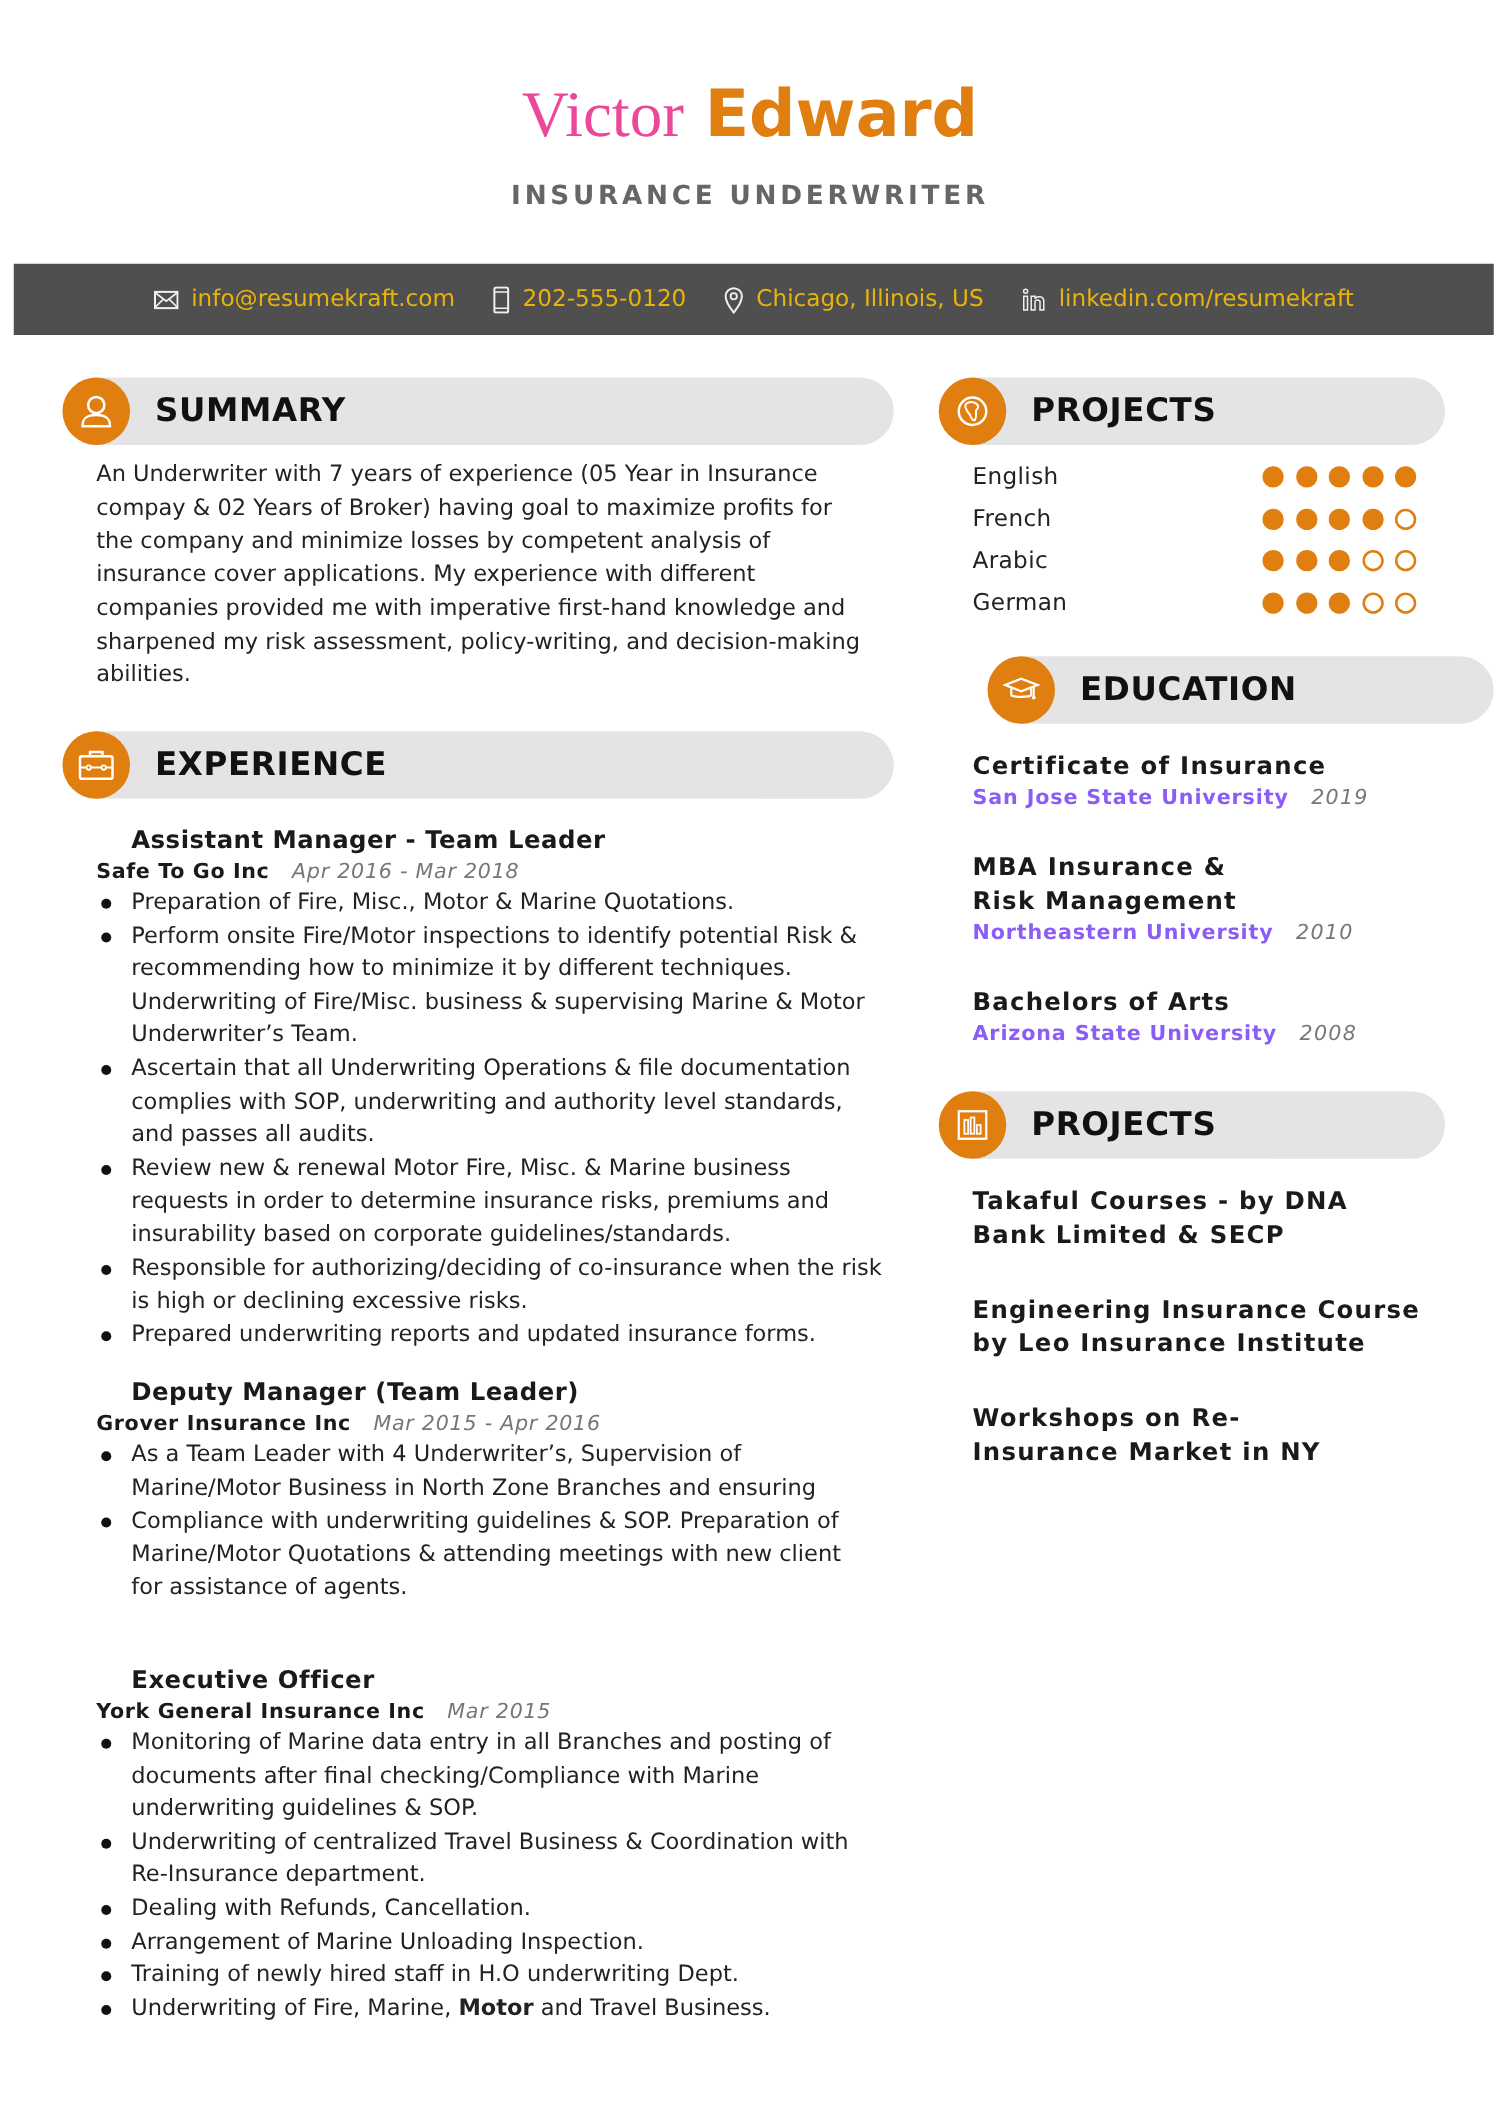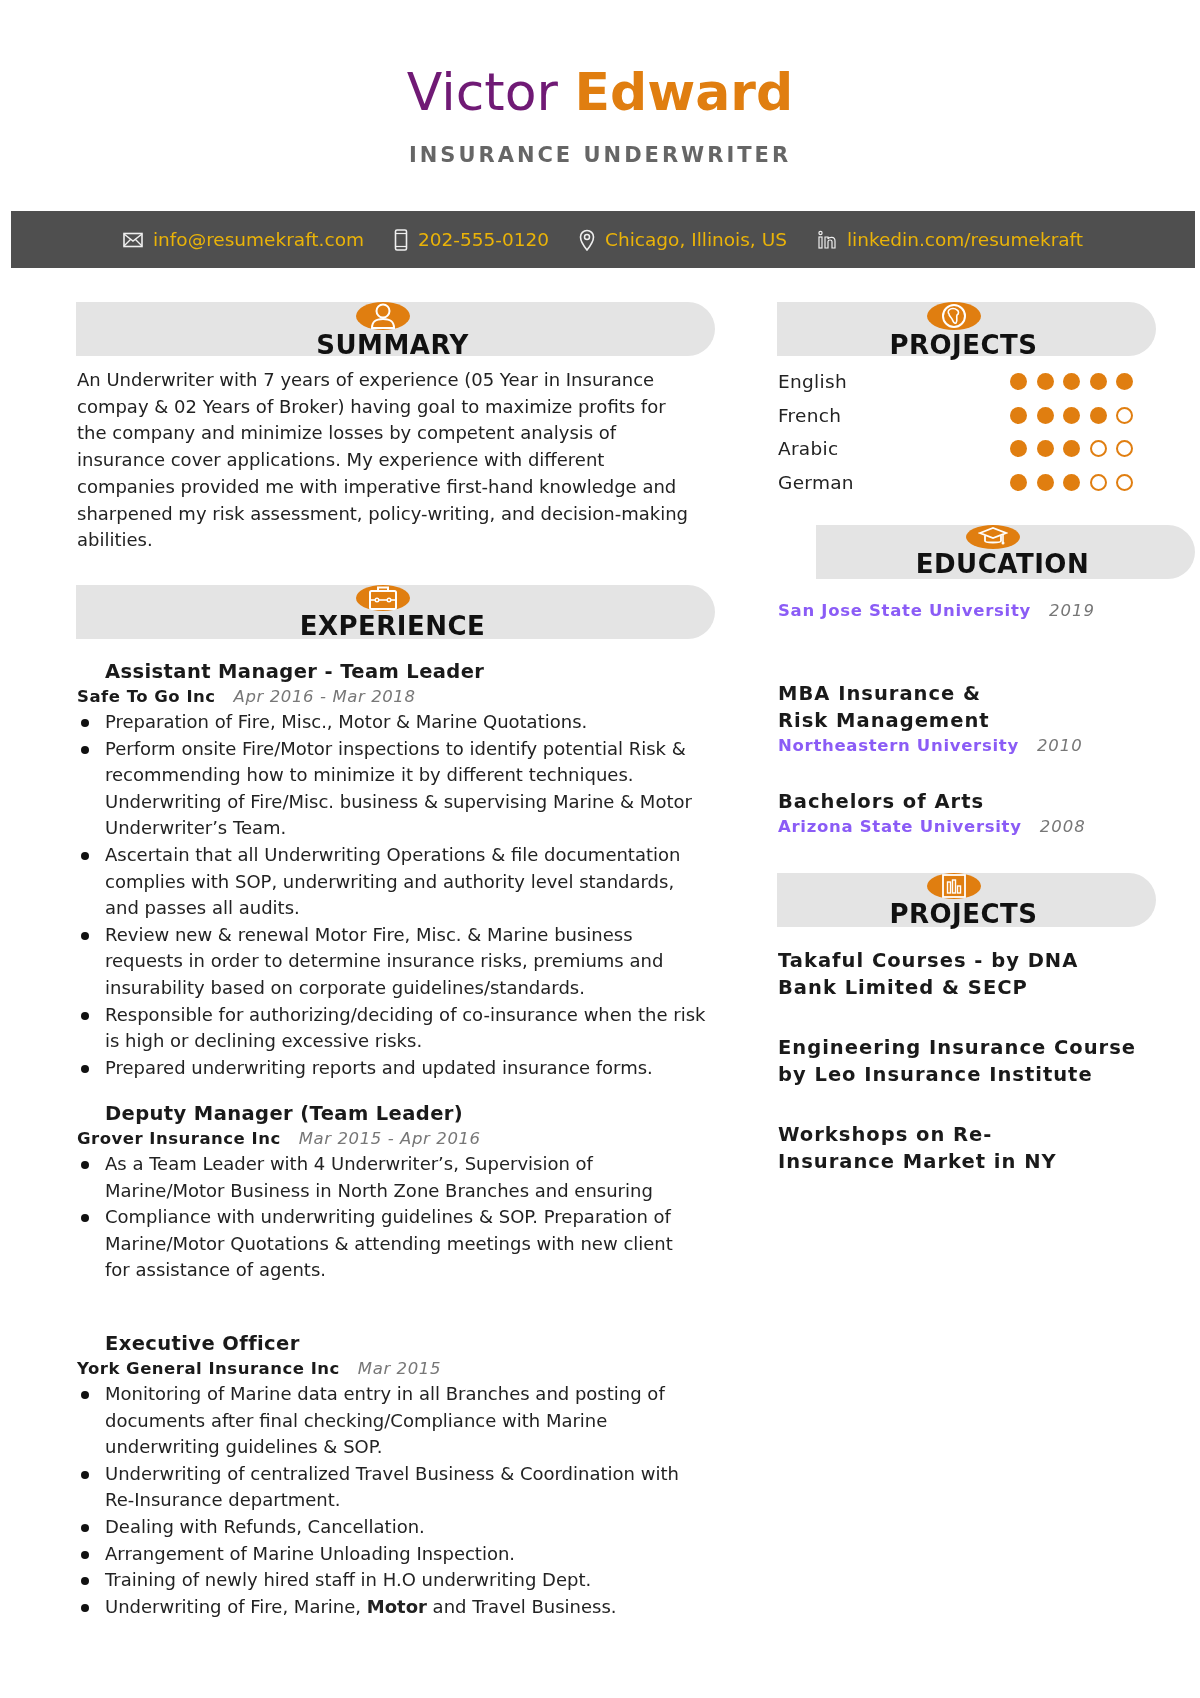--- a/index.html
+++ b/index.html
@@ -1,30 +1,30 @@
 <!DOCTYPE html>
 <html><head>
 <meta charset="utf-8">
 <style>
   * { box-sizing: border-box; margin: 0; padding: 0; }
   html, body { width: 1200px; height: 1698px; background: #ffffff; overflow: hidden; }
   body { font-family: "DejaVu Sans", "Liberation Sans", sans-serif; color: #222; position: relative; }
 
   .name-block { position: absolute; top: 60px; left: 0; width: 1200px; text-align: center; }
   .name { font-size: 52px; font-weight: normal; letter-spacing: 0px; line-height: 64px; }
-  .name .first { color: #701a75; }
+  .name .first { color: #ec4899; font-family: Liberation Serif, serif; }
   .name .last { color: #E07E10; font-weight: bold; }
   .title { margin-top: 19px; font-size: 21px; letter-spacing: 3px; color: #666; font-weight: bold; }
 
   .contact-bar { position: absolute; top: 211px; left: 11px; width: 1184px; height: 57px; background: #4f4f4f;
     display: flex; align-items: center; justify-content: center; gap: 30px; color: #eab308; font-size: 18.5px; }
   .contact-item { display: flex; align-items: center; gap: 10px; }
   .contact-item svg { display: block; }
 
-  .section-head { position: absolute; height: 54px; display: flex; align-items: center; flex-direction: column; }
+  .section-head { position: absolute; height: 54px; display: flex; align-items: center; }
   .section-head .pill { position: absolute; top: 0; left: 26px; right: 0; height: 54px; background: #e4e4e4;
     border-radius: 0 27px 27px 0; }
   .section-head .badge { position: relative; z-index: 2; width: 54px; height: 54px; border-radius: 50%; background: #E07E10;
     display: flex; align-items: center; justify-content: center; }
   .section-head .label { position: relative; z-index: 2; margin-left: 20px; font-size: 26px; font-weight: bold; color: #111; letter-spacing: 0.5px; }
 
   .body-text { font-size: 18px; line-height: 26.7px; color: #222; }
 
   .summary { position: absolute; top: 367px; left: 77px; width: 620px; }
 
@@ -225,20 +225,21 @@
         <path d="M2 8 L15 3 L28 8 L15 13 Z" fill="none" stroke="#fff" stroke-width="1.8"></path>
         <path d="M7 10.5 V16 C7 18 23 18 23 16 V10.5" fill="none" stroke="#fff" stroke-width="1.8"></path>
         <line x1="25" y1="9" x2="25" y2="17" stroke="#fff" stroke-width="1.6"></line>
         <circle cx="25" cy="18" r="1.5" fill="#fff"></circle>
       </svg>
   </div>
   <div class="label">EDUCATION</div>
 </div>
 
 <div class="edu-item" style="top:599px;">
+  <div class="edu-degree">Certificate of Insurance</div>
   <div class="edu-meta"><span class="school">San Jose State University</span><span class="year">2019</span></div>
 </div>
 <div class="edu-item" style="top:680px; width:250px;">
   <div class="edu-degree">MBA Insurance &amp; Risk Management</div>
   <div class="edu-meta" style="width:360px;"><span class="school">Northeastern University</span><span class="year">2010</span></div>
 </div>
 <div class="edu-item" style="top:788px;">
   <div class="edu-degree">Bachelors of Arts</div>
   <div class="edu-meta"><span class="school">Arizona State University</span><span class="year">2008</span></div>
 </div>

